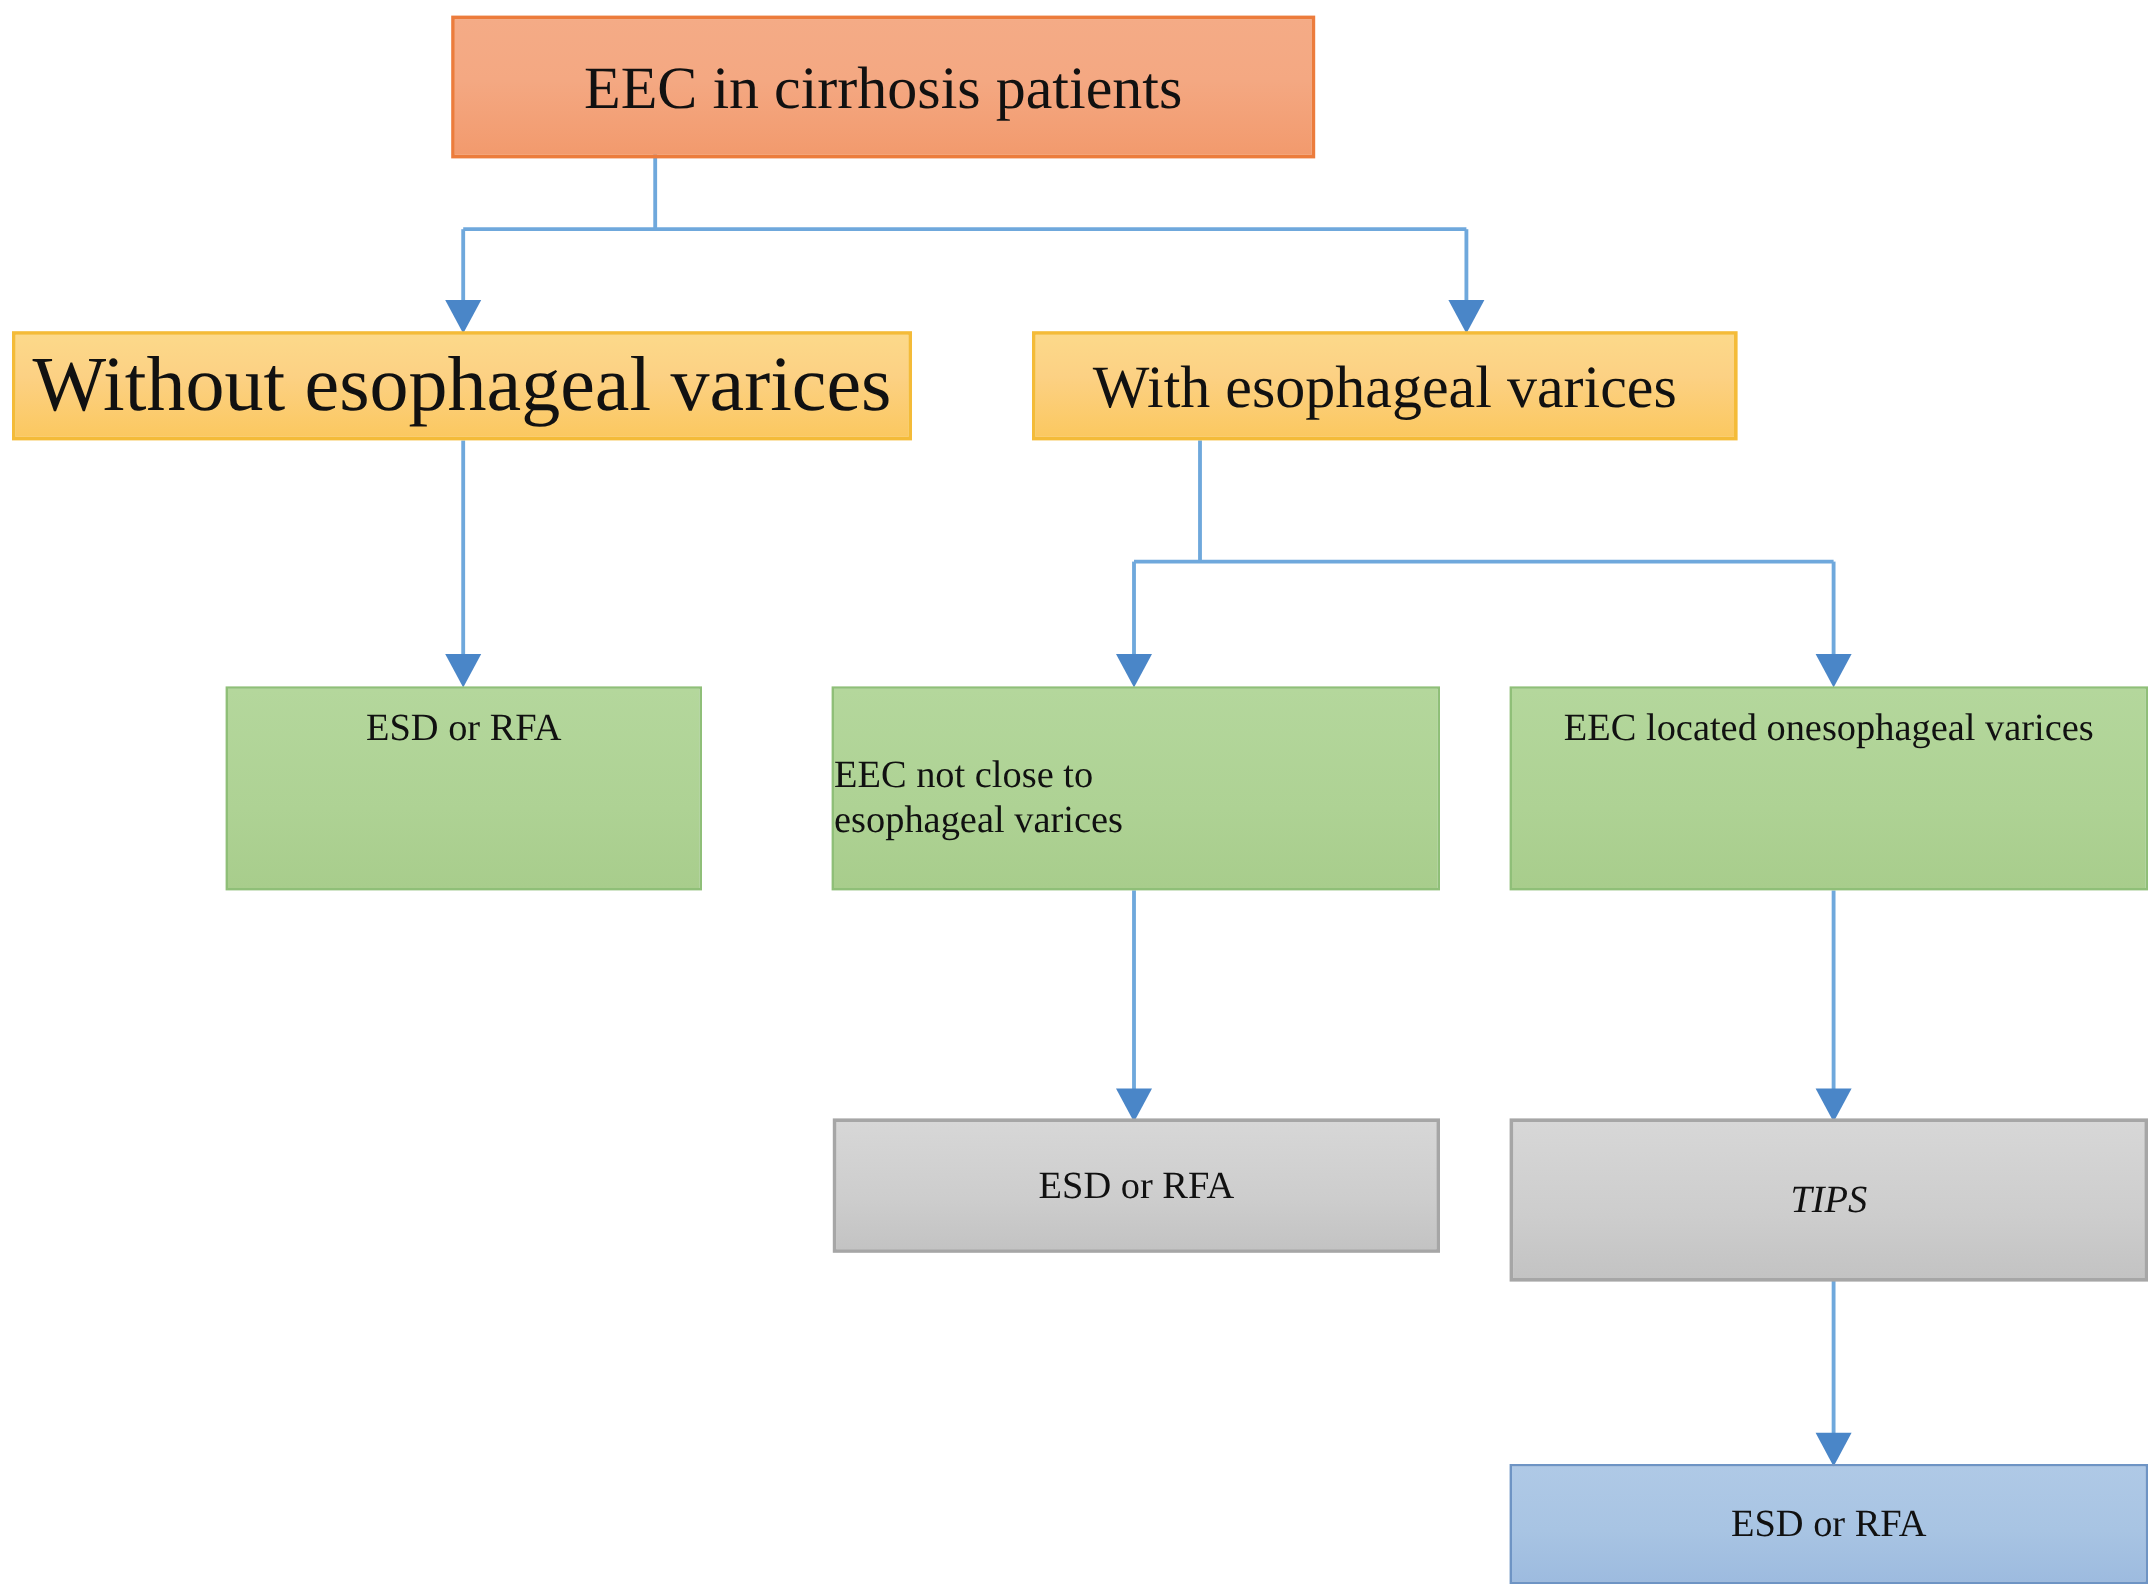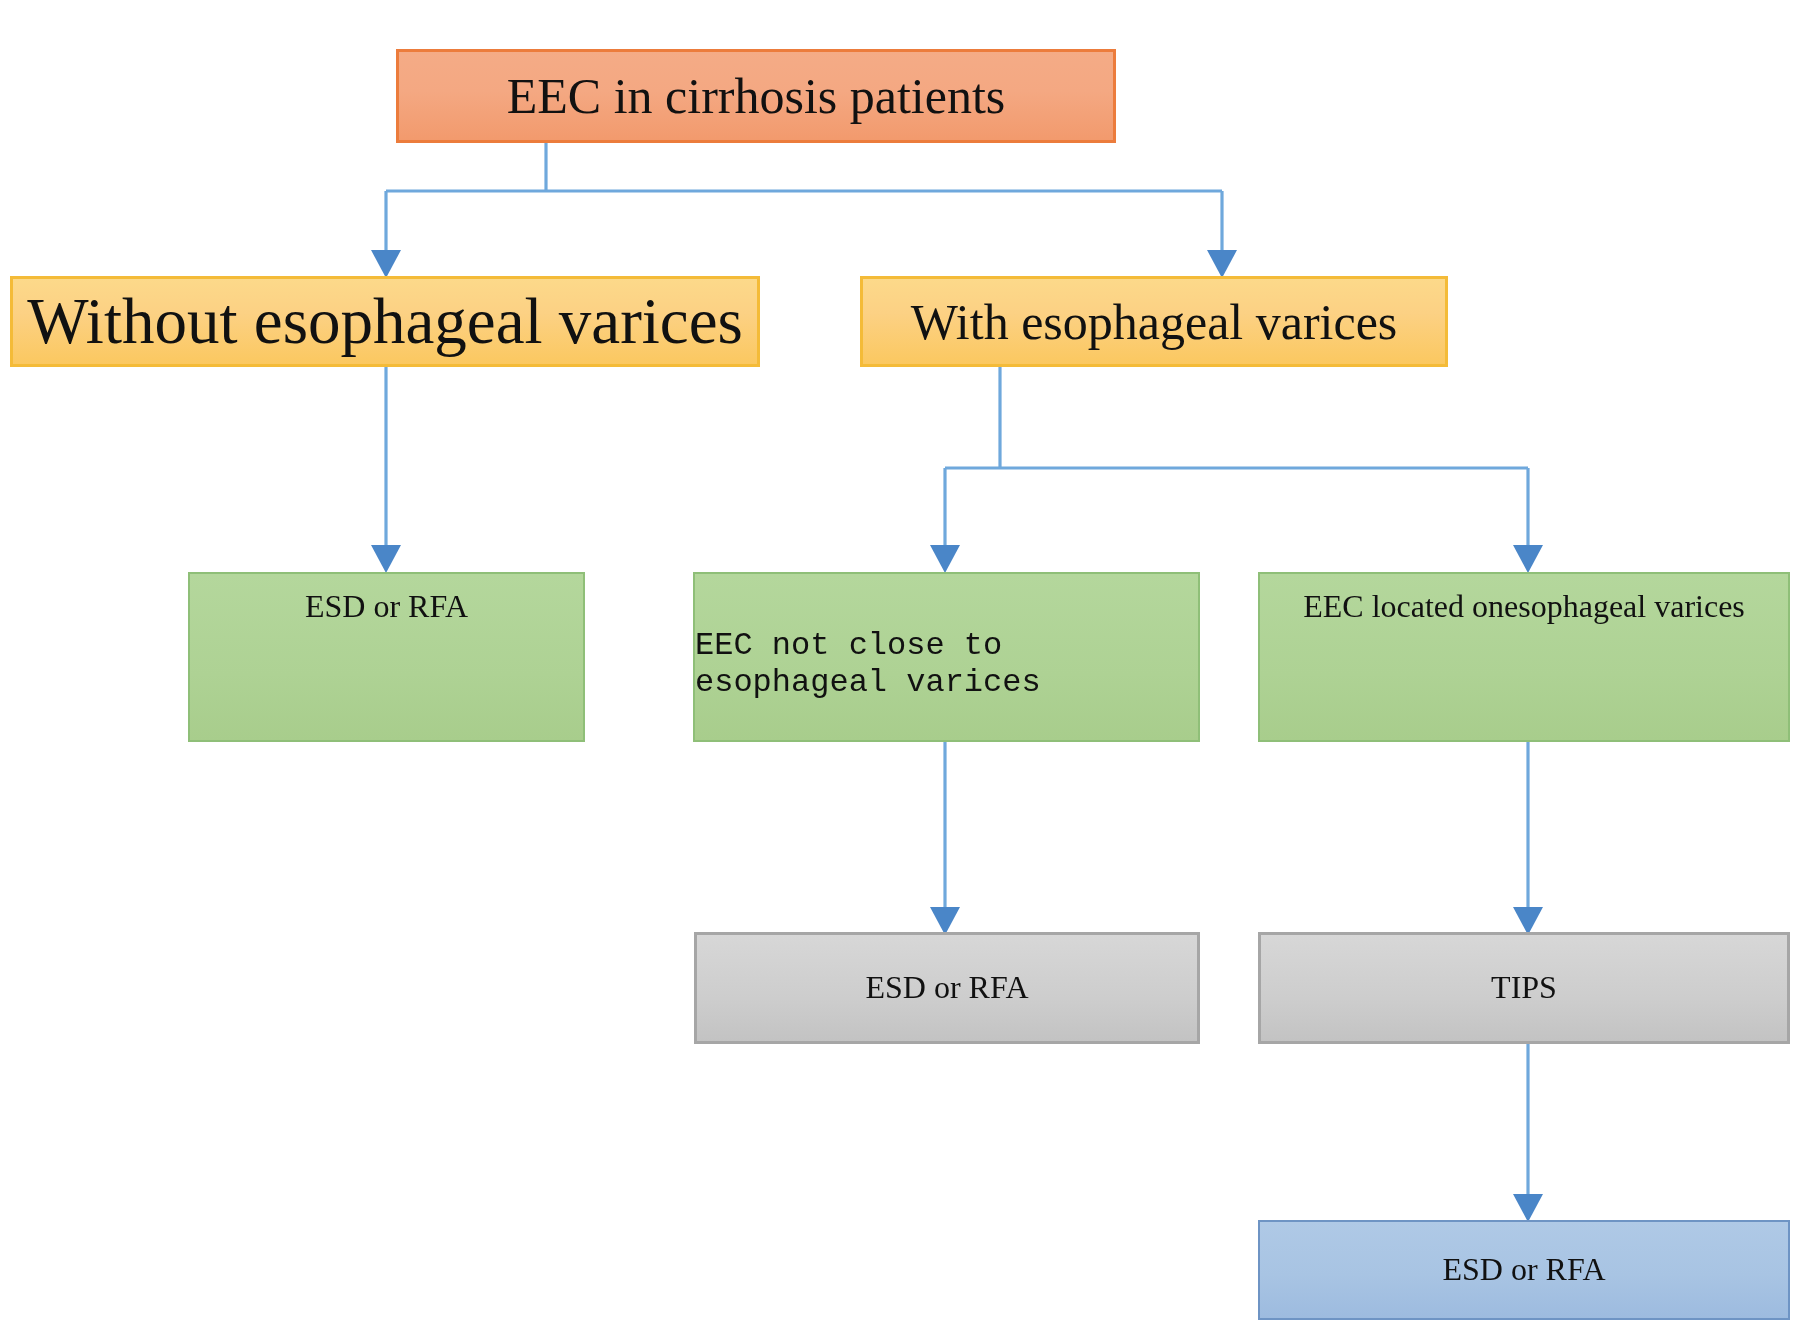--- a/index.html
+++ b/index.html
@@ -99,51 +99,51 @@
     <path class="edge-line" d="M 945 742 L 945 915"></path>
     <polygon class="edge-head" points="945,935 930,907 960,907"></polygon>
 
     <path class="edge-line" d="M 1528 742 L 1528 915"></path>
     <polygon class="edge-head" points="1528,935 1513,907 1543,907"></polygon>
 
     <path class="edge-line" d="M 1528 1044 L 1528 1202"></path>
     <polygon class="edge-head" points="1528,1222 1513,1194 1543,1194"></polygon>
   </svg>
 
-  <div class="node node-root center-v" style="left:396px; top:13px; width:720px; height:94px; font-size:50px;margin-top:36px;">
+  <div class="node node-root center-v" style="left:376px; top:13px; width:720px; height:119px; font-size:50px;">
     <span>EEC in cirrhosis patients</span>
   </div>
 
   <div class="node node-yellow center-v" style="left:10px; top:276px; width:750px; height:91px; font-size:65px;">
     <span>Without esophageal varices</span>
   </div>
 
   <div class="node node-yellow center-v" style="left:860px; top:276px; width:588px; height:91px; font-size:50px;">
     <span>With esophageal varices</span>
   </div>
 
   <div class="node node-green" style="left:188px; top:572px; width:397px; height:170px;">
     <span>ESD or RFA</span>
   </div>
 
-  <div class="node node-green" style="left:693px; top:572px; width:507px; height:170px; flex-direction:column;font-family:Liberation Mono, monospace;">
+  <div class="node node-green" style="left:693px; top:572px; width:507px; height:170px; flex-direction:column;">
     <span>EEC not close to</span>
     <span>esophageal varices</span>
   </div>
 
   <div class="node node-green" style="left:1258px; top:572px; width:532px; height:170px; ">
     <span>EEC located on</span>
     <span>esophageal varices</span>
   </div>
 
   <div class="node node-gray center-v" style="left:694px; top:932px; width:506px; height:112px;">
     <span>ESD or RFA</span>
   </div>
 
-  <div class="node node-gray center-v" style="left:1258px; top:932px; width:532px; height:112px;">
+  <div class="node node-gray center-v" style="left:1258px; top:932px; width:532px; height:136px;font-style:italic;">
     <span>TIPS</span>
   </div>
 
   <div class="node node-blue center-v" style="left:1258px; top:1220px; width:532px; height:100px;">
     <span>ESD or RFA</span>
   </div>
 
 </div>
 
 </body></html>

